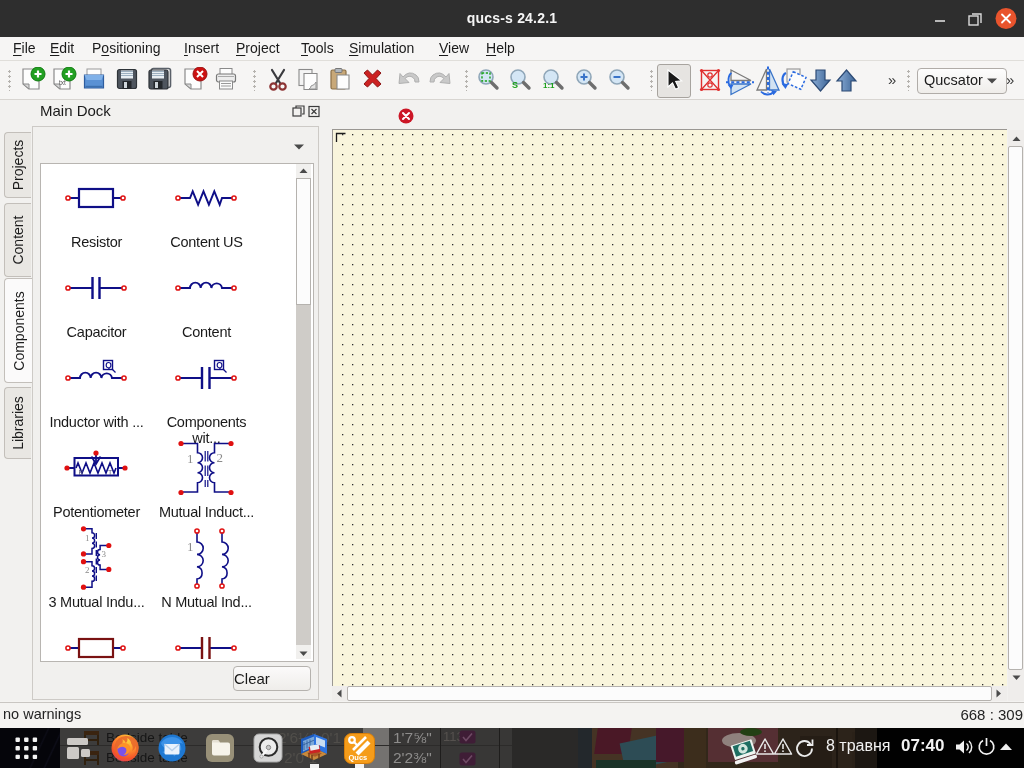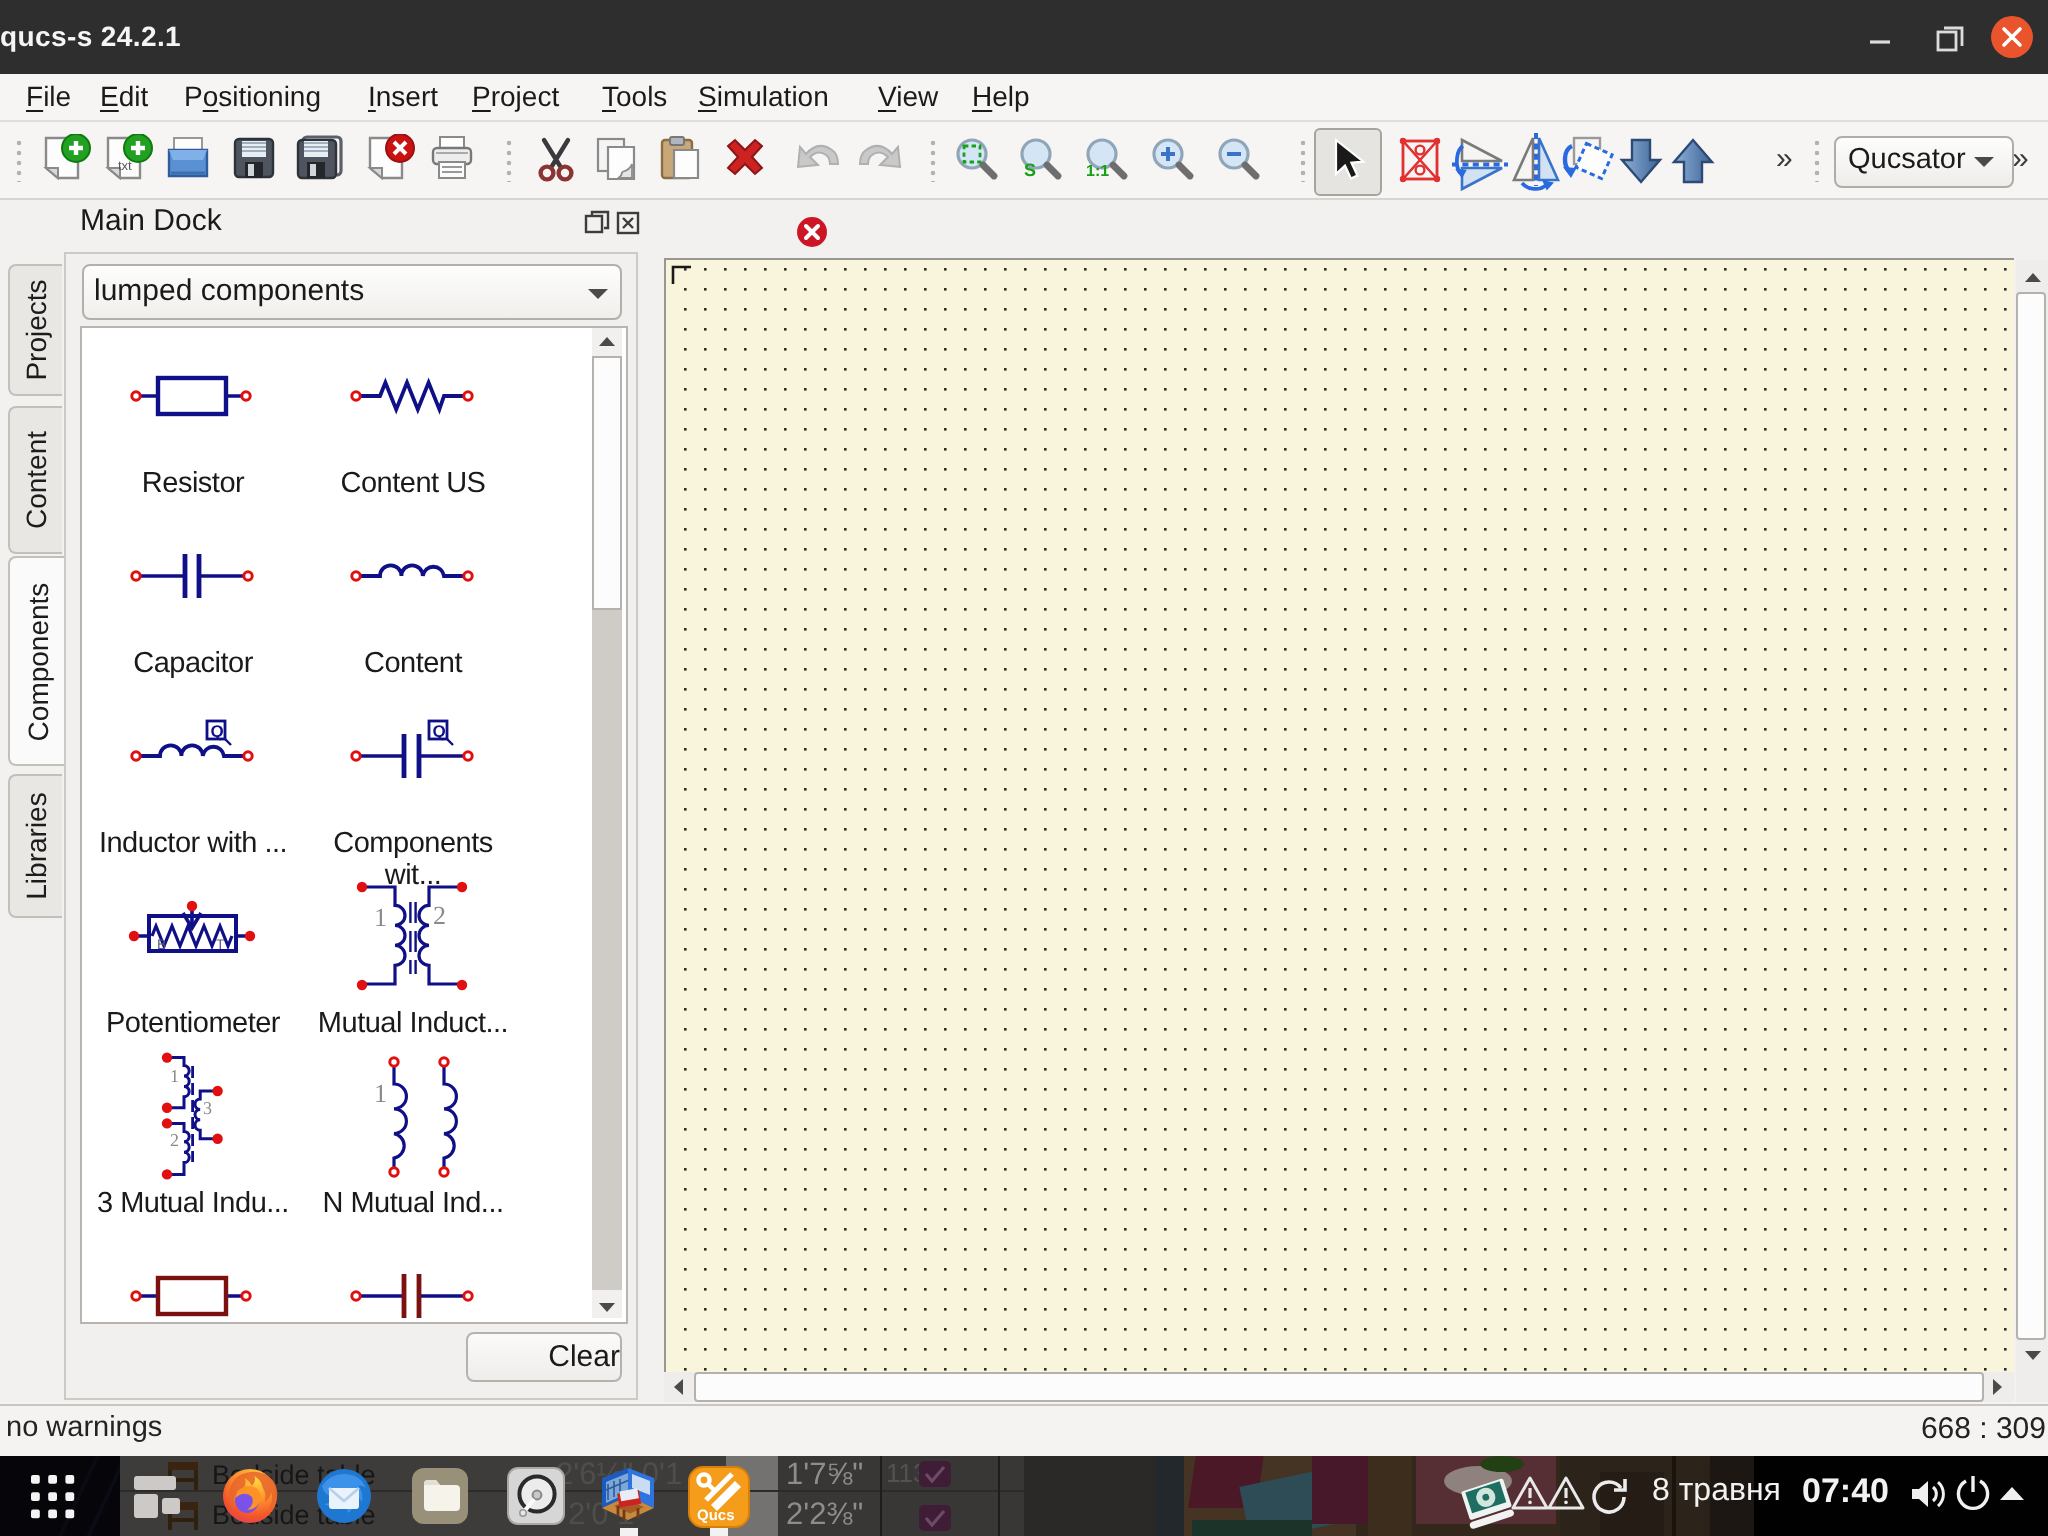--- a/index.html
+++ b/index.html
@@ -1,21 +1,21 @@
 <!DOCTYPE html>
 <html><head>
 <meta charset="utf-8">
 <style>
 html,body{margin:0;padding:0;}
 body{width:1024px;height:768px;overflow:hidden;font-family:"Liberation Sans",sans-serif;}
 #app{position:relative;width:1024px;height:768px;background:#f2f1ef;}
 .abs{position:absolute;}
 
 #titlebar{left:0;top:0;width:1024px;height:37px;background:#2e2e2e;}
-#title{width:100%;top:10px;color:#f5f5f5;font-size:14px;font-weight:bold;letter-spacing:0.2px;}
+#title{width:100%;text-align:center;top:10px;color:#f5f5f5;font-size:14px;font-weight:bold;letter-spacing:0.2px;}
 
 #menubar{left:0;top:37px;width:1024px;height:23px;background:#f6f5f4;border-bottom:1px solid #e0deda;}
 .mi{position:absolute;top:3px;font-size:14px;color:#1a1a1a;}
 .mi u{text-decoration-thickness:1px;text-underline-offset:2px;}
 
 #toolbar{left:0;top:61px;width:1024px;height:38px;background:#f6f5f4;border-bottom:1px solid #d8d5d1;}
 .grip{position:absolute;top:8px;width:5px;height:22px;background-image:radial-gradient(circle,#b5b2ae 1px,transparent 1.3px);background-size:5px 5px;}
 
 #docktitle{left:20px;top:102px;font-size:15px;color:#1a1a1a;margin-left:20px;}
 .vtab{position:absolute;left:4px;width:26px;background:#e9e7e3;border:1px solid #c3bfba;border-right:none;border-radius:4px 0 0 4px;}
@@ -25,21 +25,21 @@
 #combo{left:41px;top:132px;width:268px;height:26px;background:linear-gradient(#fdfdfd,#f1efec);border:1px solid #b3afab;border-radius:4px;}
 #combo span{position:absolute;left:5px;top:4px;font-size:15px;color:#1a1a1a;}
 #complist{left:40px;top:163px;width:272px;height:497px;background:#ffffff;border:1px solid #b8b5b1;overflow:hidden;}
 .clabel{position:absolute;font-size:14.5px;letter-spacing:-0.25px;color:#1a1a1a;text-align:center;width:110px;}
 .csvg{position:absolute;}
 
 #lsb{left:296px;top:164px;width:15px;height:495px;background:#cfccc8;}
 #lsbthumb{left:0px;top:14px;width:15px;height:128px;background:#fcfcfc;border:1px solid #b5b2ae;box-sizing:border-box;}
 #search{left:40px;top:666px;width:187px;height:22px;background:#fff;border:1px solid #b5b2ae;border-radius:3px;}
 #search span{position:absolute;left:7px;top:2px;font-size:14.5px;color:#9b9792;}
-#clearbtn{left:233px;top:666px;width:76px;height:23px;background:linear-gradient(#fbfafa,#efedea);border:1px solid #b5b2ae;border-radius:4px;text-align:right;}
+#clearbtn{left:233px;top:666px;width:76px;height:23px;background:linear-gradient(#fbfafa,#efedea);border:1px solid #b5b2ae;border-radius:4px;text-align:left;}
 #clearbtn span{font-size:15px;color:#1a1a1a;line-height:23px;}
 
 #tabbar{left:330px;top:100px;width:694px;height:29px;background:#f2f1ef;}
 #tab1{position:absolute;left:0px;top:0px;width:99px;height:29px;background:#fdfdfd;border:1px solid #bcb9b5;border-bottom:none;border-radius:4px 4px 0 0;}
 #tab1 span{position:absolute;left:9px;top:5px;font-size:15px;color:#2b2b2b;}
 #tabrest{position:absolute;left:99px;top:6px;width:595px;height:23px;background:#e9e8e5;border:1px solid #c9c6c2;border-bottom:none;border-radius:0 4px 0 0;}
 #canvas{left:332px;top:129px;width:674px;height:557px;background:#f9f5dc;border:1px solid #9a9792;border-right:none;}
 #statusbar{left:0px;top:701px;width:1024px;height:27px;background:#f4f3f1;}
 #nowarn{left:3px;top:706px;font-size:14.5px;color:#232323;}
 #coords{right:1px;top:706px;font-size:15px;color:#232323;}
@@ -243,23 +243,20 @@
 <div class="vtab" style="top:203px;height:72px">
       <span>Content</span>
     </div>
 <div class="vtab vtabsel" style="top:278px;height:103px">
       <span>Components</span>
     </div>
 <div class="vtab" style="top:387px;height:70px">
       <span>Libraries</span>
     </div>
 <div class="abs" id="dockpanel"></div>
-<div class="abs" id="combo">
-      <span>lumped components</span>
-    </div>
 <svg class="abs" style="left:293px;top:143px" width="12" height="8" viewBox="0 0 12 8">
       <path d="M1,1.5 l5,5 l5,-5 z" fill="#4a4a4a"></path>
     </svg>
 <div class="abs" id="complist"></div>
 <div class="clabel" style="left:41.5px;top:234px">Resistor</div>
 <div class="clabel" style="left:151.5px;top:234px">Content US</div>
 <div class="clabel" style="left:41.5px;top:324px">Capacitor</div>
 <div class="clabel" style="left:151.5px;top:324px">Content</div>
 <div class="clabel" style="left:41.5px;top:414px">Inductor with ...</div>
 <div class="clabel" style="left:151.5px;top:414px">Components wit...</div>

